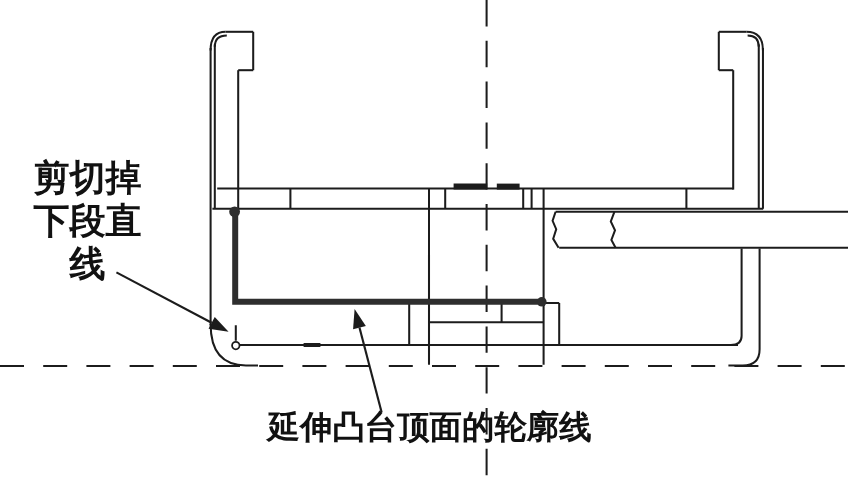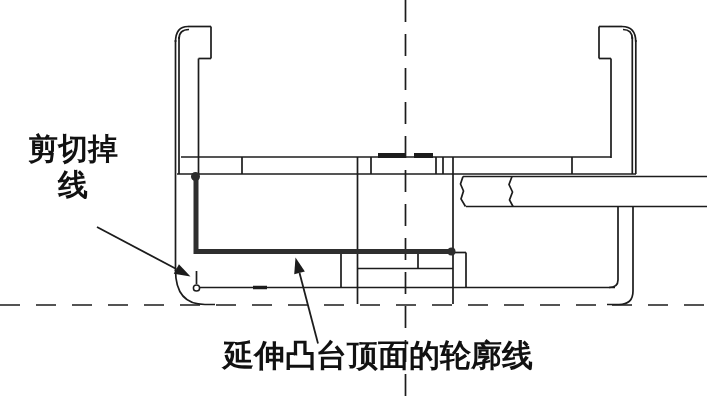--- a/index.html
+++ b/index.html
@@ -16,21 +16,21 @@
     color:#111111;
     -webkit-font-smoothing:antialiased;
   }
   .callout--left{
     left:14px;top:131px;width:118px;
     font-size:30px;line-height:36px;
     text-align:center;font-weight:600;
   }
   .callout--bottom{
     left:223px;top:338px;
-    font-size:31px;line-height:36px;
+    font-size:27px;line-height:36px;
     white-space:nowrap;font-weight:600;
   }
 </style>
 </head>
 <body>
 
 <div class="stage">
 
   <svg width="707" height="401" viewBox="0 0 707 401">
       <line x1="405.5" y1="0" x2="405.5" y2="401" stroke="#1c1c1c" stroke-width="1.7" stroke-dasharray="22 12"></line>
@@ -82,18 +82,19 @@
       <circle cx="451.5" cy="251.5" r="4" fill="#2e2e2e"></circle>
       <circle cx="196.5" cy="288" r="3.1" fill="#ffffff" stroke="#1c1c1c" stroke-width="1.5"></circle>
       <line x1="97" y1="227" x2="176.359393338447" y2="269.0137964732955" stroke="#1c1c1c" stroke-width="1.8"></line>
       <polygon points="190.5,276.5 173.7860108761423,273.87463001320435 178.9327758007517,264.1529629333866" fill="#1c1c1c"></polygon>
       <line x1="318" y1="343.5" x2="299.54973978094074" y2="272.97900538492917" stroke="#1c1c1c" stroke-width="1.8"></line>
       <polygon points="295.5,257.5 304.87064788201013,271.58690733523076 294.22883167987135,274.37110343462757" fill="#1c1c1c"></polygon>
     </svg>
 
   <div class="callout callout--left">
     <div>剪切掉</div>
+    <div>下段直</div>
     <div>线</div>
   </div>
 
   <div class="callout callout--bottom">延伸凸台顶面的轮廓线</div>
 
 </div>
 
 </body></html>

